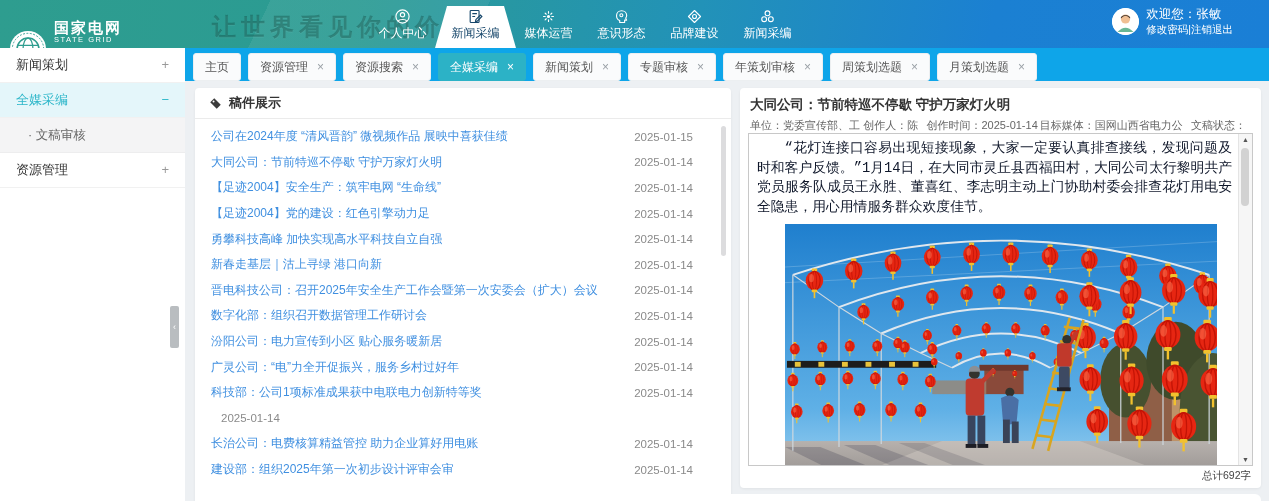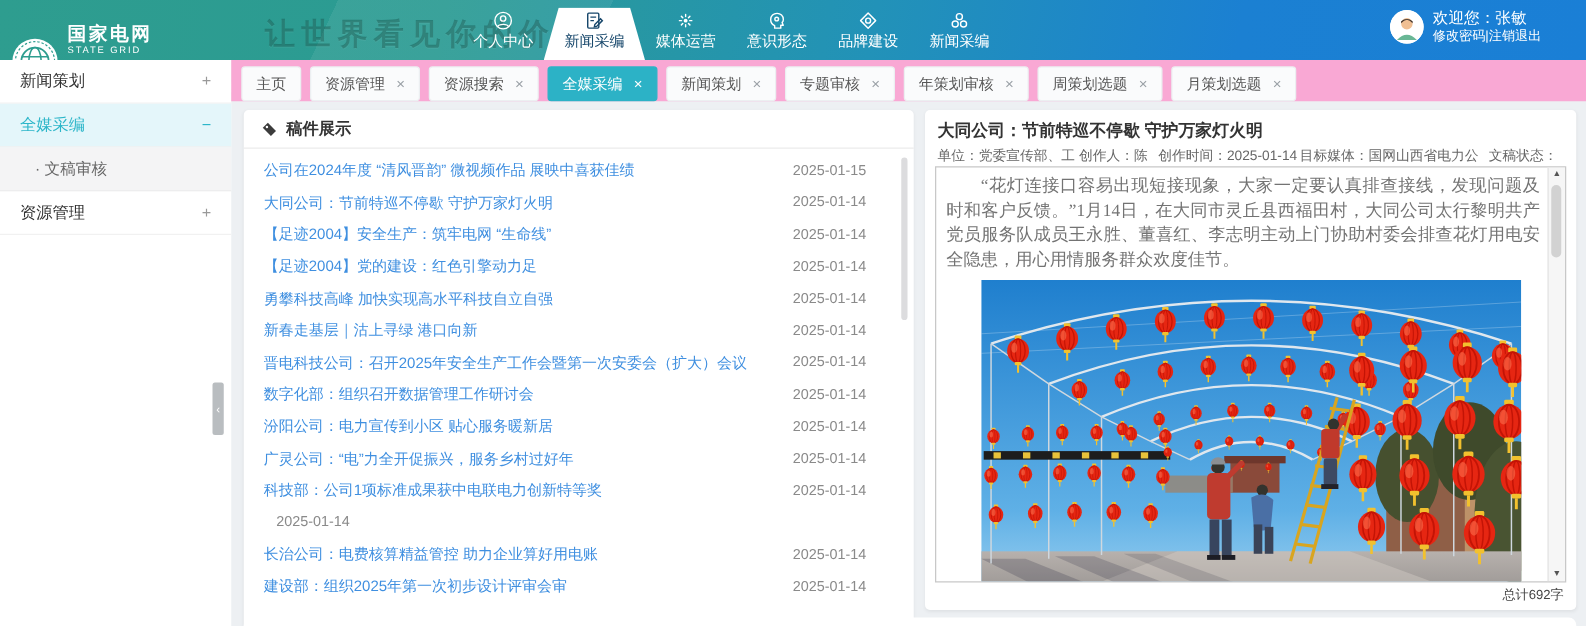--- a/index.html
+++ b/index.html
@@ -40,21 +40,21 @@
     display:flex;justify-content:space-between;border-bottom:1px solid #f1f1f1;}
   .menu-item .sign{color:#999;font-size:13px;}
   .menu-item.active{background:#e4f6fa;color:#2cb6c9;}
   .menu-item.active .sign{color:#2cb6c9;}
   .submenu-item{height:34px;line-height:34px;padding:0 16px 0 28px;font-size:12.5px;color:#666;
     background:#f4f4f5;cursor:pointer;border-bottom:1px solid #ededee;}
   .collapse-handle{position:absolute;left:170px;top:306px;width:9px;height:42px;background:#b9bdc0;
     border-radius:2px;color:#fff;font-size:9px;display:flex;align-items:center;justify-content:center;cursor:pointer;}
 
   
-  .tabbar{position:absolute;left:185px;top:48px;right:0;height:33px;background:#f9a8d4;
+  .tabbar{position:absolute;left:185px;top:48px;right:0;height:33px;background:#0ea5e9;
     display:flex;align-items:flex-start;padding:5px 0 0 8px;box-sizing:border-box;gap:7px;}
   .tab{height:26px;line-height:26px;padding:0 11px;background:#fafbfc;border:1px solid #eceff1;
     border-radius:3px;font-size:12px;color:#565656;display:flex;align-items:center;cursor:pointer;white-space:nowrap;}
   .tab .tab-close{margin-left:9px;color:#9aa0a6;font-size:12px;line-height:1;}
   .tab.active{background:#2cb2c6;border-color:#2cb2c6;color:#fff;}
   .tab.active .tab-close{color:#fff;}
 
   
   .card{position:absolute;background:#fff;border-radius:4px;box-shadow:0 1px 3px rgba(0,0,0,.06);}
   .card-list{left:195px;top:88px;width:536px;height:491px;}
@@ -70,22 +70,22 @@
   .row-title{font-size:12px;color:#3f8fe0;white-space:nowrap;overflow:hidden;text-overflow:ellipsis;max-width:440px;}
   .row-date{font-size:11.5px;color:#8a8a8a;flex:none;margin-left:10px;}
   .list-scrollthumb{position:absolute;right:5px;top:38px;width:5px;height:130px;background:#dcdcde;border-radius:3px;cursor:pointer;}
 
   
   .detail-title{font-size:13.5px;font-weight:bold;color:#333;padding:8px 10px 2px 10px;}
   .detail-meta{display:flex;justify-content:space-between;padding:2px 10px 0 10px;font-size:11px;color:#666;line-height:1.4;}
   .detail-meta .mcol{flex:none;}
   .m0{width:112px}.m1{width:62px}.m2{width:112px}.m3{width:150px}.m4{width:60px}
   .content-box{position:absolute;left:8px;right:8px;top:45px;bottom:22px;border:1px solid #c8c8c8;overflow:hidden;background:#fff;}
-  .article-body{margin:5px 20px 0 8px;font-family:Liberation Serif, serif;
-    font-size:13.8px;color:#737373;line-height:1.42;text-align:justify;text-indent:2em;}
+  .article-body{margin:5px 20px 0 8px;font-family:Liberation Mono, monospace;
+    font-size:13.8px;color:#0f172a;line-height:1.42;text-align:justify;text-indent:2em;}
   .photo{display:block;margin:7px auto 0 auto;width:432px;height:264px;}
   .vscroll{position:absolute;right:0;top:0;bottom:0;width:13px;background:#f6f6f6;border-left:1px solid #e4e4e4;}
   .vscroll .arr{position:absolute;left:0;width:13px;text-align:center;font-size:7px;color:#555;cursor:pointer;}
   .arr.up{top:2px;} .arr.down{bottom:2px;}
   .vscroll .thumb{position:absolute;left:2px;top:14px;width:8px;height:58px;background:#d2d2d2;border-radius:4px;cursor:pointer;}
   .word-count{position:absolute;right:10px;bottom:5px;font-size:10.5px;color:#444;}
 </style>
 </head>
 <body>
 

